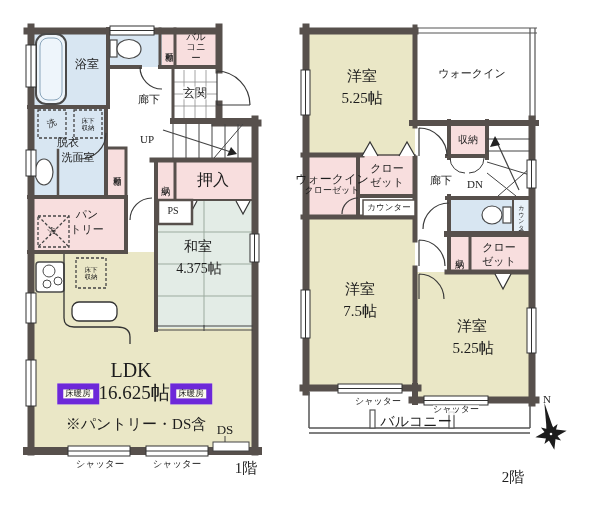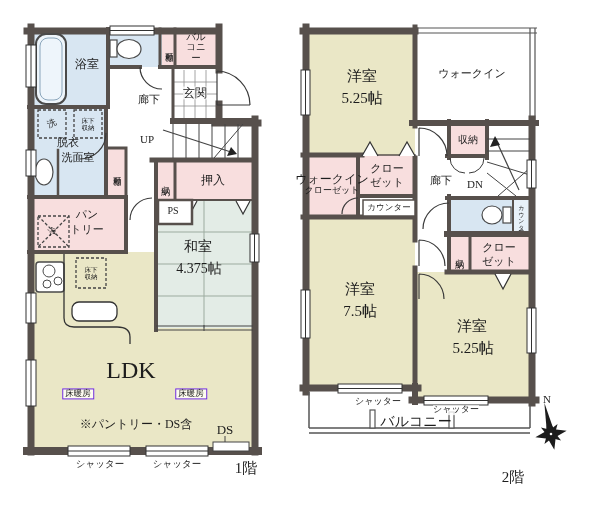--- a/index.html
+++ b/index.html
@@ -4,21 +4,21 @@
 <style>
   html,body{margin:0;padding:0;background:#fff;}
   .canvas{position:relative;width:600px;height:507px;background:#ffffff;
           font-family:"Liberation Serif","DejaVu Serif",serif;overflow:hidden;}
   .canvas svg{position:absolute;left:0;top:0;z-index:1;}
   .lbl{position:absolute;transform:translate(-50%,-50%);color:#1d1d1d;
        white-space:nowrap;text-align:center;line-height:1.08;z-index:3;}
   .vert{writing-mode:vertical-rl;letter-spacing:1px;}
   .wrap{white-space:normal;}
   .rot{transform:translate(-50%,-50%) rotate(-25deg);}
-  .fh{border:1px solid #6d28d9;background:#fdfcf0;padding:0 2px;text-align:center;}
+  .fh{border:6px solid #6d28d9;background:#fdfcf0;padding:0 2px;text-align:center;}
 </style>
 </head>
 <body>
 
 <div class="canvas">
 
 <svg width="600" height="507" viewBox="0 0 600 507">
 
   <g>
     <rect x="31" y="31" width="77" height="76" fill="#d8e6f2"></rect>
@@ -220,30 +220,31 @@
 <div class="lbl wrap" style="left:196px;top:47px;font-size:9.5px;width:22px">バルコニー</div>
 <div class="lbl" style="left:195px;top:93px;font-size:12px;background:rgba(255,255,255,.75)">玄関</div>
 <div class="lbl" style="left:149px;top:100px;font-size:11px">廊下</div>
 <div class="lbl" style="left:147px;top:140px;font-size:11px">UP</div>
 <div class="lbl rot" style="left:52px;top:124px;font-size:9px">洗</div>
 <div class="lbl wrap" style="left:88px;top:124px;font-size:6.5px;width:15px">床下収納</div>
 <div class="lbl" style="left:68px;top:143px;font-size:11px">脱衣</div>
 <div class="lbl" style="left:78px;top:158px;font-size:11px">洗面室</div>
 <div class="lbl vert" style="left:116px;top:171px;font-size:8px">可動棚</div>
 <div class="lbl vert" style="left:165px;top:180px;font-size:9px">収納</div>
-<div class="lbl" style="left:213px;top:180px;font-size:12px">押入</div>
+<div class="lbl" style="left:213px;top:180px;font-size:16px">押入</div>
 <div class="lbl" style="left:173px;top:211px;font-size:10px">PS</div>
 <div class="lbl" style="left:198px;top:247px;font-size:14px">和室</div>
 <div class="lbl" style="left:199px;top:269px;font-size:14px">4.375帖</div>
 <div class="lbl" style="left:87px;top:215px;font-size:11px">パン</div>
 <div class="lbl" style="left:87px;top:230px;font-size:11px">トリー</div>
 <div class="lbl rot" style="left:53px;top:232px;font-size:9px">冷</div>
 <div class="lbl wrap" style="left:91px;top:273px;font-size:6.5px;width:15px">床下収納</div>
-<div class="lbl" style="left:131px;top:371px;font-size:24px">LDK</div>
-<div class="lbl" style="left:136px;top:424px;font-size:12px">※パントリー・DS含</div>
+<div class="lbl" style="left:131px;top:371px;font-size:20px">LDK</div>
+<div class="lbl" style="left:134px;top:393px;font-size:19px">16.625帖</div>
+<div class="lbl" style="left:136px;top:424px;font-size:15px">※パントリー・DS含</div>
 <div class="lbl fh" style="left:78px;top:394px;font-size:8.5px">床暖房</div>
 <div class="lbl fh" style="left:191px;top:394px;font-size:8.5px">床暖房</div>
 <div class="lbl" style="left:225px;top:430px;font-size:13px">DS</div>
 <div class="lbl" style="left:100px;top:464px;font-size:9.5px">シャッター</div>
 <div class="lbl" style="left:177px;top:464px;font-size:9.5px">シャッター</div>
 <div class="lbl" style="left:246px;top:468px;font-size:15px">1階</div>
 
 <div class="lbl" style="left:362px;top:76px;font-size:15px">洋室</div>
 <div class="lbl" style="left:362px;top:98px;font-size:15px">5.25帖</div>
 <div class="lbl" style="left:472px;top:74px;font-size:11px">ウォークイン</div>

